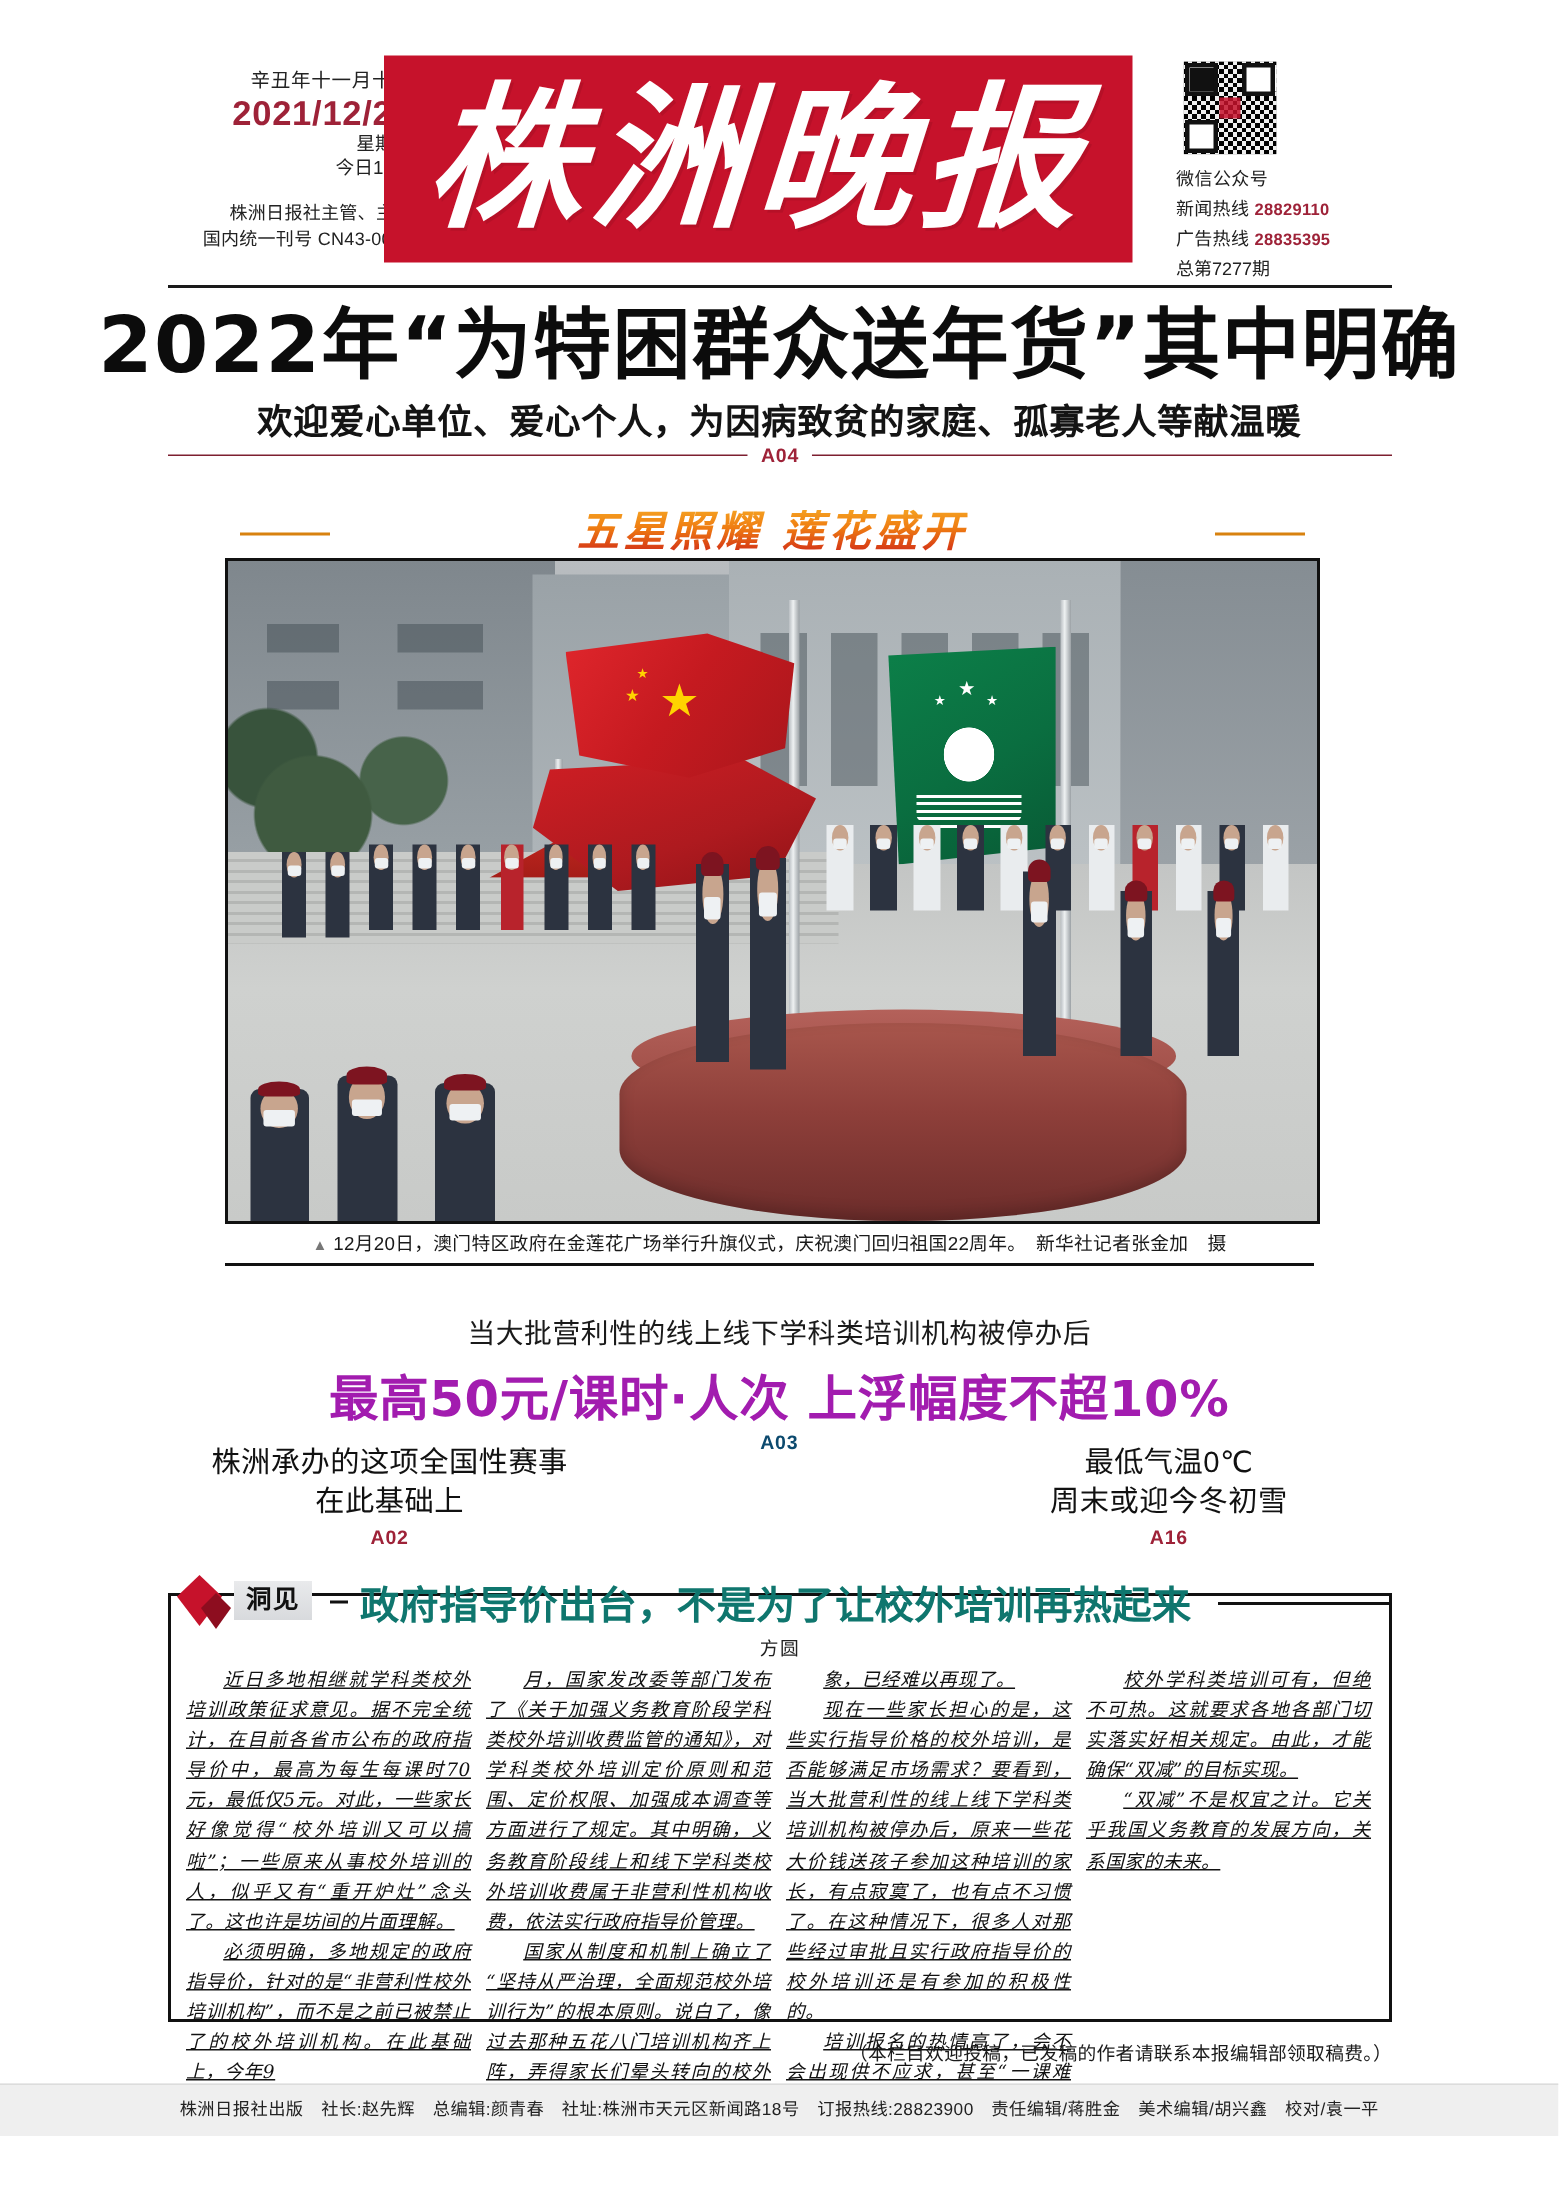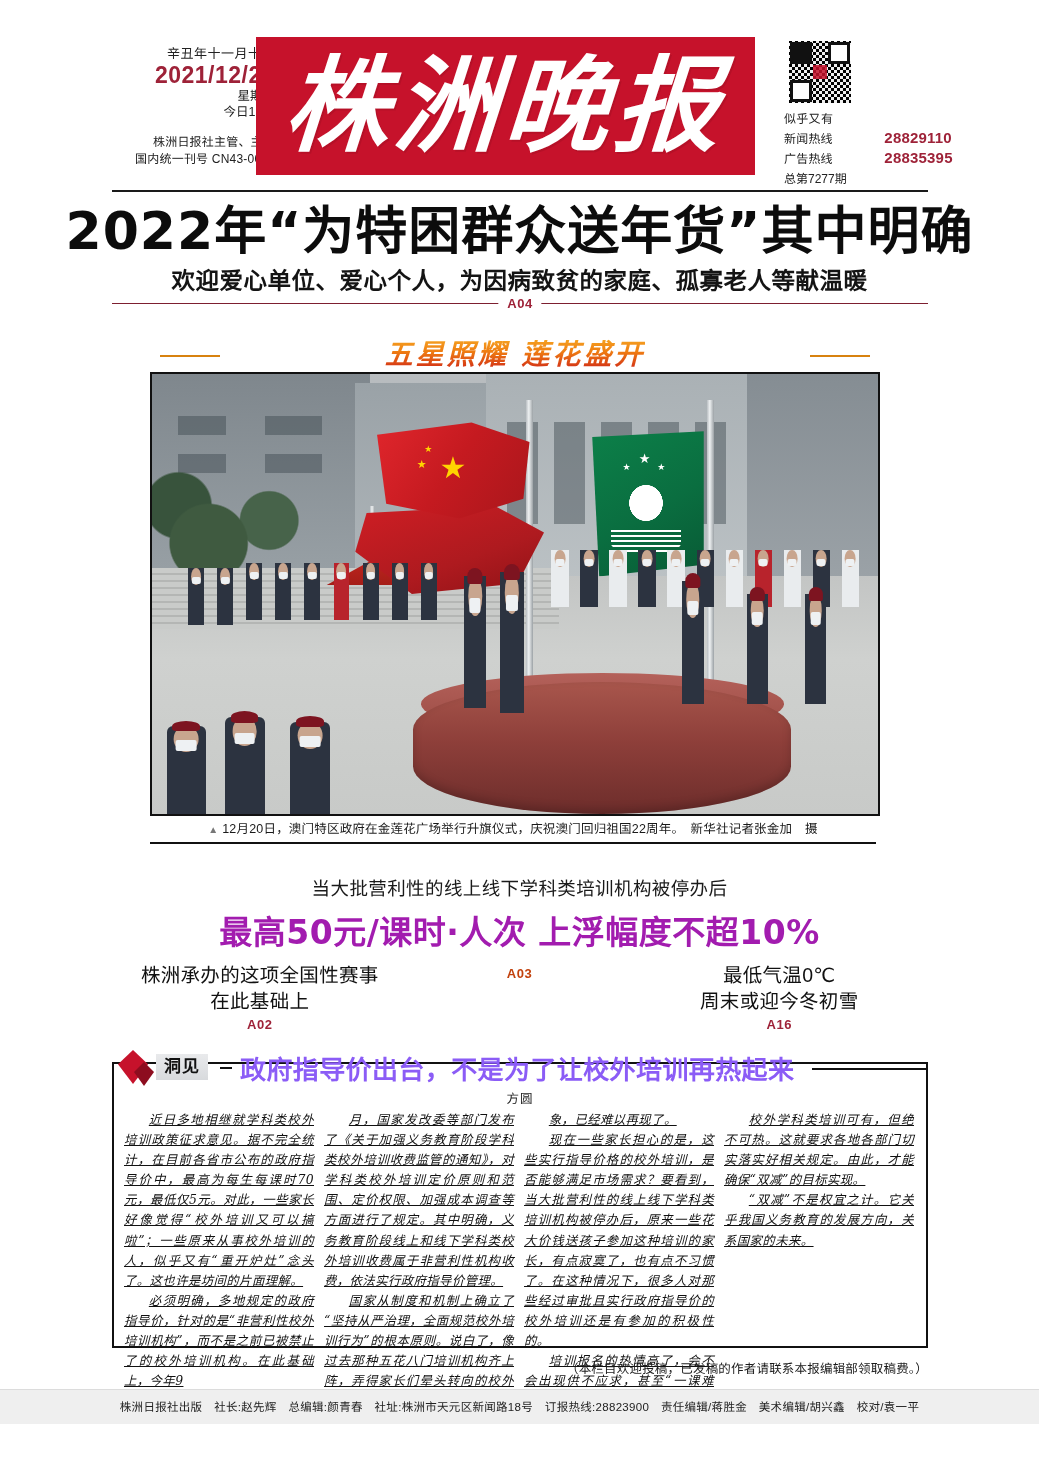--- a/index.html
+++ b/index.html
@@ -53,21 +53,21 @@
     content:"";position:absolute;width:16px;height:16px;
     border:3px solid #111;background:#fff;
   }
   .qr::before{left:1px;top:1px;box-shadow:42px 0 0 -3px #fff, 42px 0 0 0 #111 inset;}
   .qr::after{left:1px;bottom:1px;}
   .qr-tr{position:absolute;right:1px;top:1px;width:16px;height:16px;border:3px solid #111;background:#fff;}
   .qr-mid{position:absolute;left:50%;top:50%;transform:translate(-50%,-50%);
     width:14px;height:14px;background:#c6122b;opacity:.85;}
   .mh-wechat{font-size:12px;color:#222;margin-top:5px;letter-spacing:.3px;}
   .mh-line{font-size:12px;color:#222;margin-top:3px;letter-spacing:.2px;white-space:nowrap;}
-  .mh-num{color:#9e2238;font-weight:bold;font-size:15px;letter-spacing:.2px;margin-left:48px;}
+  .mh-num{color:#9e2238;font-weight:bold;font-size:11px;letter-spacing:.2px;}
   .mh-issue{font-size:12px;color:#222;margin-top:3px;}
 
   
   .lead{position:absolute;left:0;top:190px;width:1039px;}
   .lead-rule-top{
     position:absolute;left:112px;top:0;width:816px;height:2px;background:#1a1a1a;
   }
   .lead-main{
     position:absolute;left:0;top:12px;width:1039px;text-align:center;
     font-family:"DejaVu Sans","Liberation Sans",sans-serif;
@@ -202,21 +202,21 @@
   .cap-tri{color:#777;font-size:10px;}
   .photo-underline{position:absolute;left:0;top:504px;width:726px;height:2px;background:#111;}
 
   
   .sec{position:absolute;left:0;top:874px;width:1039px;text-align:center;}
   .sec-kicker{font-size:18.5px;color:#1a1a1a;letter-spacing:.4px;font-weight:500;}
   .sec-main{
     margin-top:6px;font-family:"DejaVu Sans","Liberation Sans",sans-serif;
     font-weight:bold;font-size:33px;color:#a21caf;letter-spacing:.5px;white-space:nowrap;
   }
-  .sec-ref{margin-top:12px;font-size:13px;font-weight:bold;color:#c2410c;letter-spacing:.5px;}
+  .sec-ref{margin-top:0;font-size:13px;font-weight:bold;color:#0c4a6e;letter-spacing:.5px;}
 
   
   .teasers{position:absolute;left:0;top:962px;width:1039px;display:flex;}
   .teaser{flex:1;text-align:center;}
   .teaser-l1,.teaser-l2{font-size:19.5px;color:#111;line-height:1.35;letter-spacing:.3px;}
   .teaser-ref{margin-top:2px;font-size:13px;font-weight:bold;color:#9e2238;letter-spacing:.5px;}
 
   
   .commentary{
     position:absolute;left:112px;top:1048px;width:816px;height:300px;
@@ -234,21 +234,21 @@
   }
   .cm-tag{
     position:absolute;left:44px;top:6px;height:26px;padding:0 8px;
     background:linear-gradient(180deg,#e9eaec,#d8dadd);
     font-size:17px;font-weight:bold;color:#111;line-height:26px;letter-spacing:1px;
   }
   .cm-dash{position:absolute;left:108px;top:19px;width:12px;height:2px;background:#111;}
   .cm-title{
     position:absolute;left:128px;top:1px;
     font-family:"DejaVu Sans","Liberation Sans",sans-serif;
-    font-weight:bold;font-size:26px;color:#8b5cf6;letter-spacing:.4px;white-space:nowrap;
+    font-weight:bold;font-size:26px;color:#0f766e;letter-spacing:.4px;white-space:nowrap;
   }
   .cm-rule{position:absolute;left:700px;top:20px;width:116px;height:2px;background:#111;}
   .cm-byline{
     position:absolute;left:0;top:40px;width:816px;text-align:center;
     font-size:12.5px;color:#222;letter-spacing:1px;
   }
   .cm-frame{
     position:absolute;left:0;top:14px;width:812px;height:282px;
     border:2px solid #111;
   }
@@ -300,21 +300,21 @@
 
     <div class="mh-logo">
       <span class="mh-logo-text">株洲晚报</span>
     </div>
 
     <div class="mh-right">
       <div class="qr">
         <span class="qr-tr"></span>
         <span class="qr-mid"></span>
       </div>
-      <div class="mh-wechat">似乎又有</div>
+      <div class="mh-wechat">微信公众号</div>
       <div class="mh-line">
         <span>新闻热线</span>
         <span class="mh-num">28829110</span>
       </div>
       <div class="mh-line">
         <span>广告热线</span>
         <span class="mh-num">28835395</span>
       </div>
       <div class="mh-issue">总第7277期</div>
     </div>

